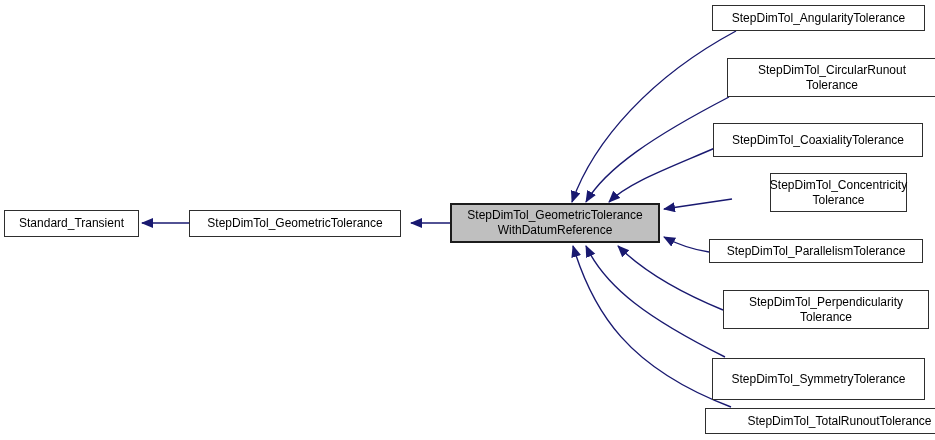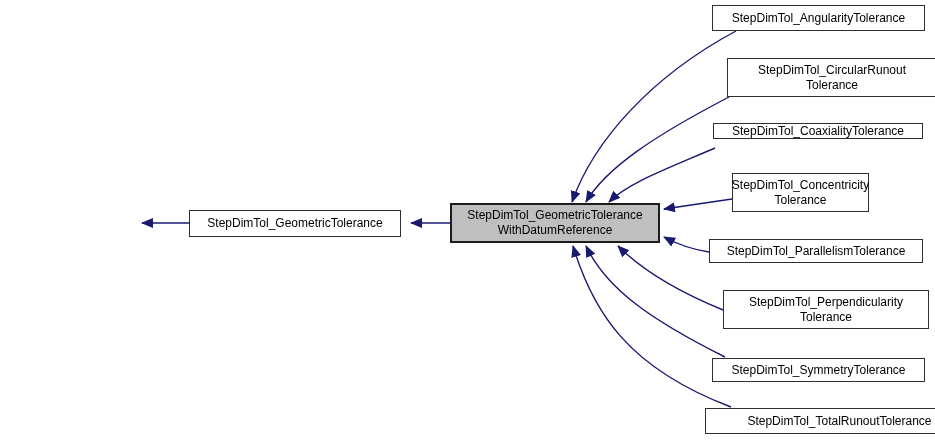--- a/index.html
+++ b/index.html
@@ -70,58 +70,61 @@
     <path class="edge" d="M 736 31 C 652 76, 594 140, 572 202" marker-end="url(#arrowhead)"></path>
     <path class="edge" d="M 729 97 C 654 136, 606 168, 586 202" marker-end="url(#arrowhead)"></path>
     <path class="edge" d="M 715 148 C 664 170, 628 183, 609 202" marker-end="url(#arrowhead)"></path>
     <path class="edge" d="M 732 199 C 706 203, 683 206, 664 209" marker-end="url(#arrowhead)"></path>
     <path class="edge" d="M 709 252 C 689 249, 677 244, 664 237" marker-end="url(#arrowhead)"></path>
     <path class="edge" d="M 723 310 C 667 287, 638 266, 618 246" marker-end="url(#arrowhead)"></path>
     <path class="edge" d="M 725 357 C 649 319, 606 288, 586 246" marker-end="url(#arrowhead)"></path>
     <path class="edge" d="M 731 407 C 628 368, 593 312, 573 246" marker-end="url(#arrowhead)"></path>
   </svg>
 
+  <div class="node" style="left:4px;top:210px;width:135px;height:27px">
+    <span>Standard_Transient</span>
+  </div>
 
   <div class="node" style="left:189px;top:210px;width:212px;height:27px">
     <span>StepDimTol_GeometricTolerance</span>
   </div>
 
   <div class="node current" style="left:450px;top:203px;width:210px;height:40px">
     <span>StepDimTol_GeometricTolerance
 WithDatumReference</span>
   </div>
 
   <div class="node" style="left:712px;top:5px;width:213px;height:26px">
     <span>StepDimTol_AngularityTolerance</span>
   </div>
 
   <div class="node" style="left:727px;top:58px;width:210px;height:39px">
     <span>StepDimTol_CircularRunout
 Tolerance</span>
   </div>
 
-  <div class="node" style="left:713px;top:123px;width:210px;height:16px">
+  <div class="node" style="left:713px;top:123px;width:210px;height:34px">
     <span>StepDimTol_CoaxialityTolerance</span>
   </div>
 
-  <div class="node" style="left:732px;top:173px;width:137px;height:39px">
+  <div class="node" style="left:770px;top:173px;width:137px;height:39px">
     <span>StepDimTol_Concentricity
 Tolerance</span>
   </div>
 
   <div class="node" style="left:709px;top:239px;width:214px;height:24px">
     <span>StepDimTol_ParallelismTolerance</span>
   </div>
 
   <div class="node" style="left:723px;top:290px;width:206px;height:39px">
     <span>StepDimTol_Perpendicularity
 Tolerance</span>
   </div>
 
-  <div class="node" style="left:712px;top:358px;width:213px;height:24px">
+  <div class="node" style="left:712px;top:358px;width:213px;height:42px">
     <span>StepDimTol_SymmetryTolerance</span>
   </div>
 
   <div class="node" style="left:705px;top:408px;width:269px;height:26px">
     <span>StepDimTol_TotalRunoutTolerance</span>
   </div>
 
 </div>
 
 </body></html>

